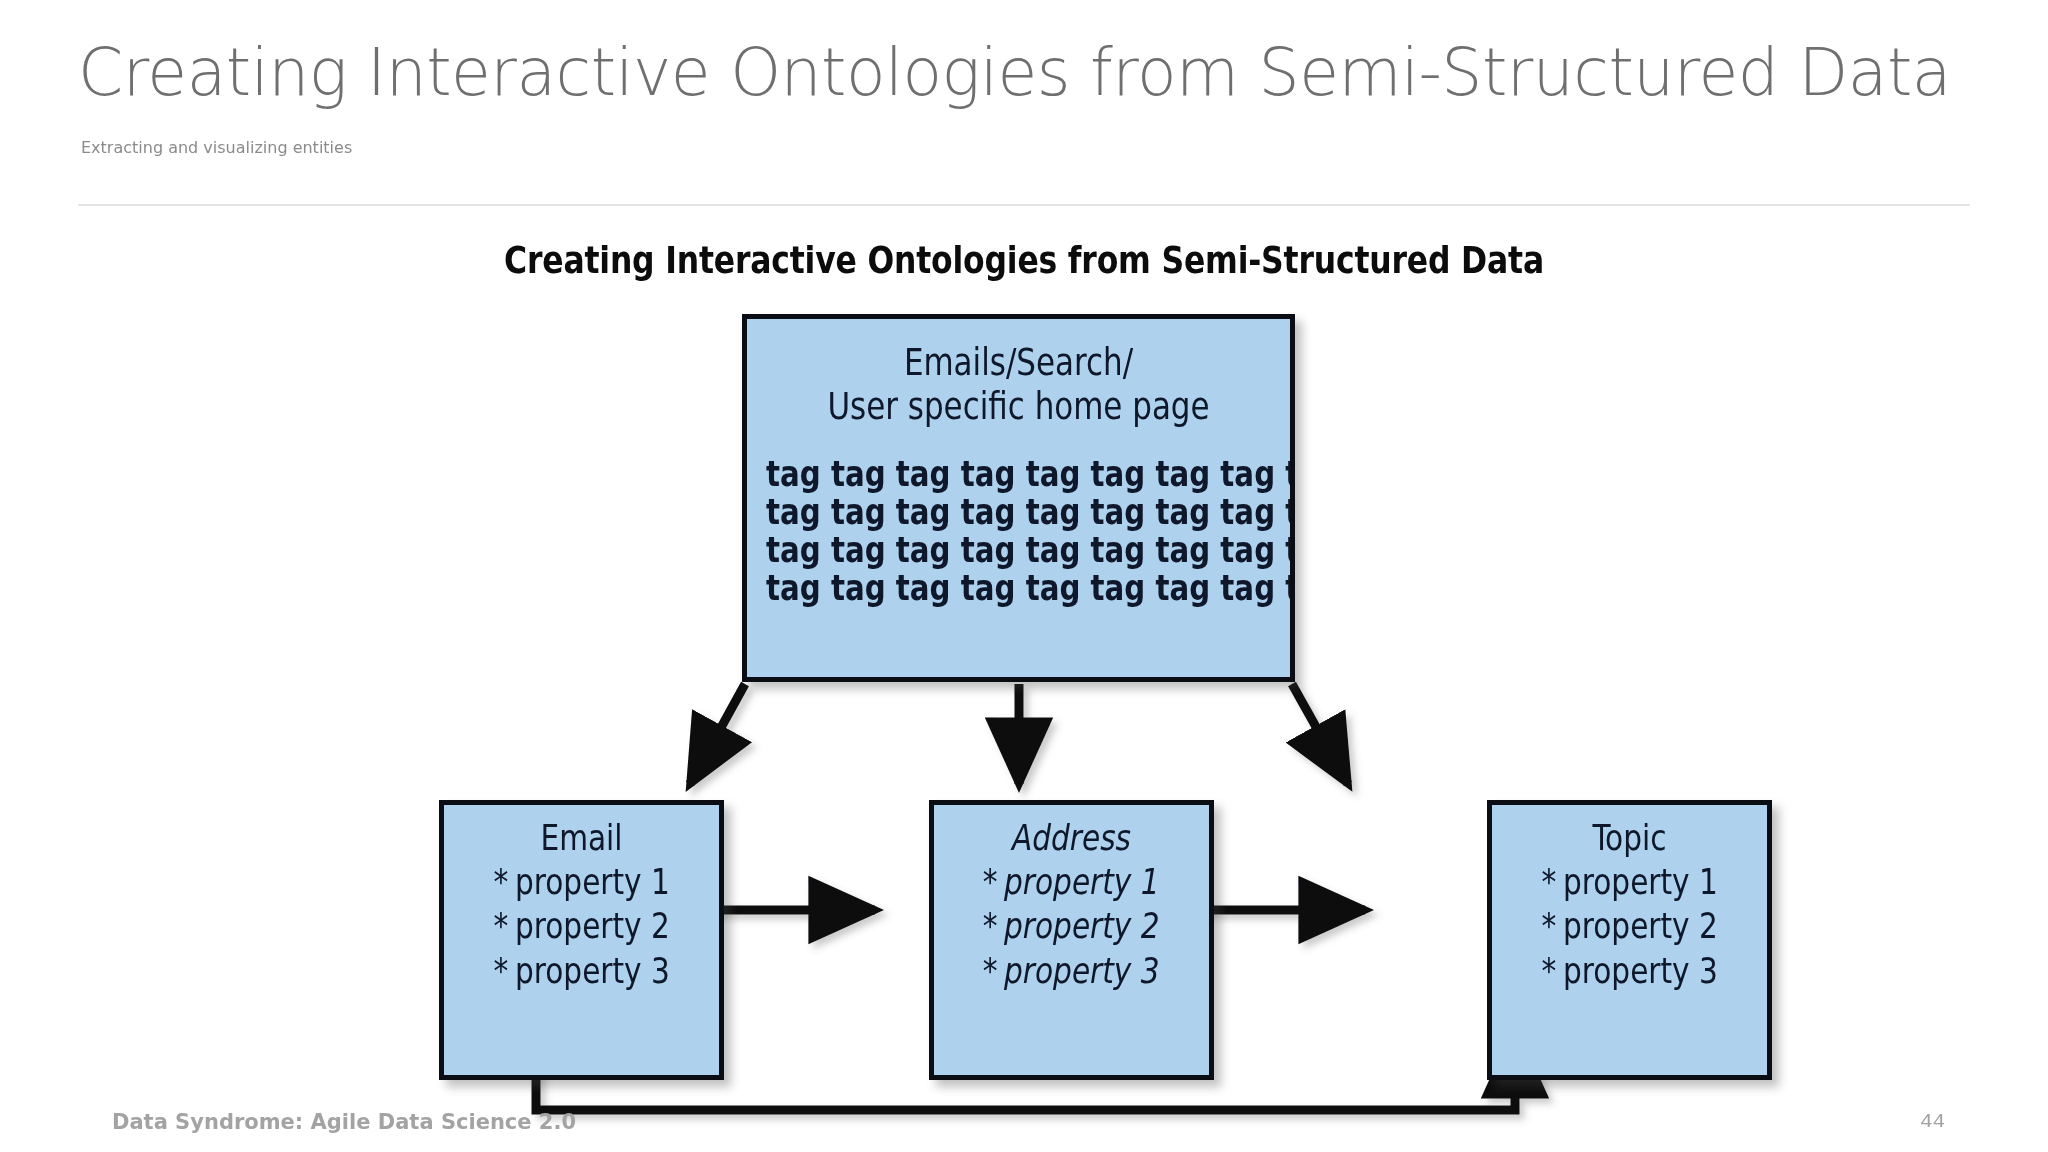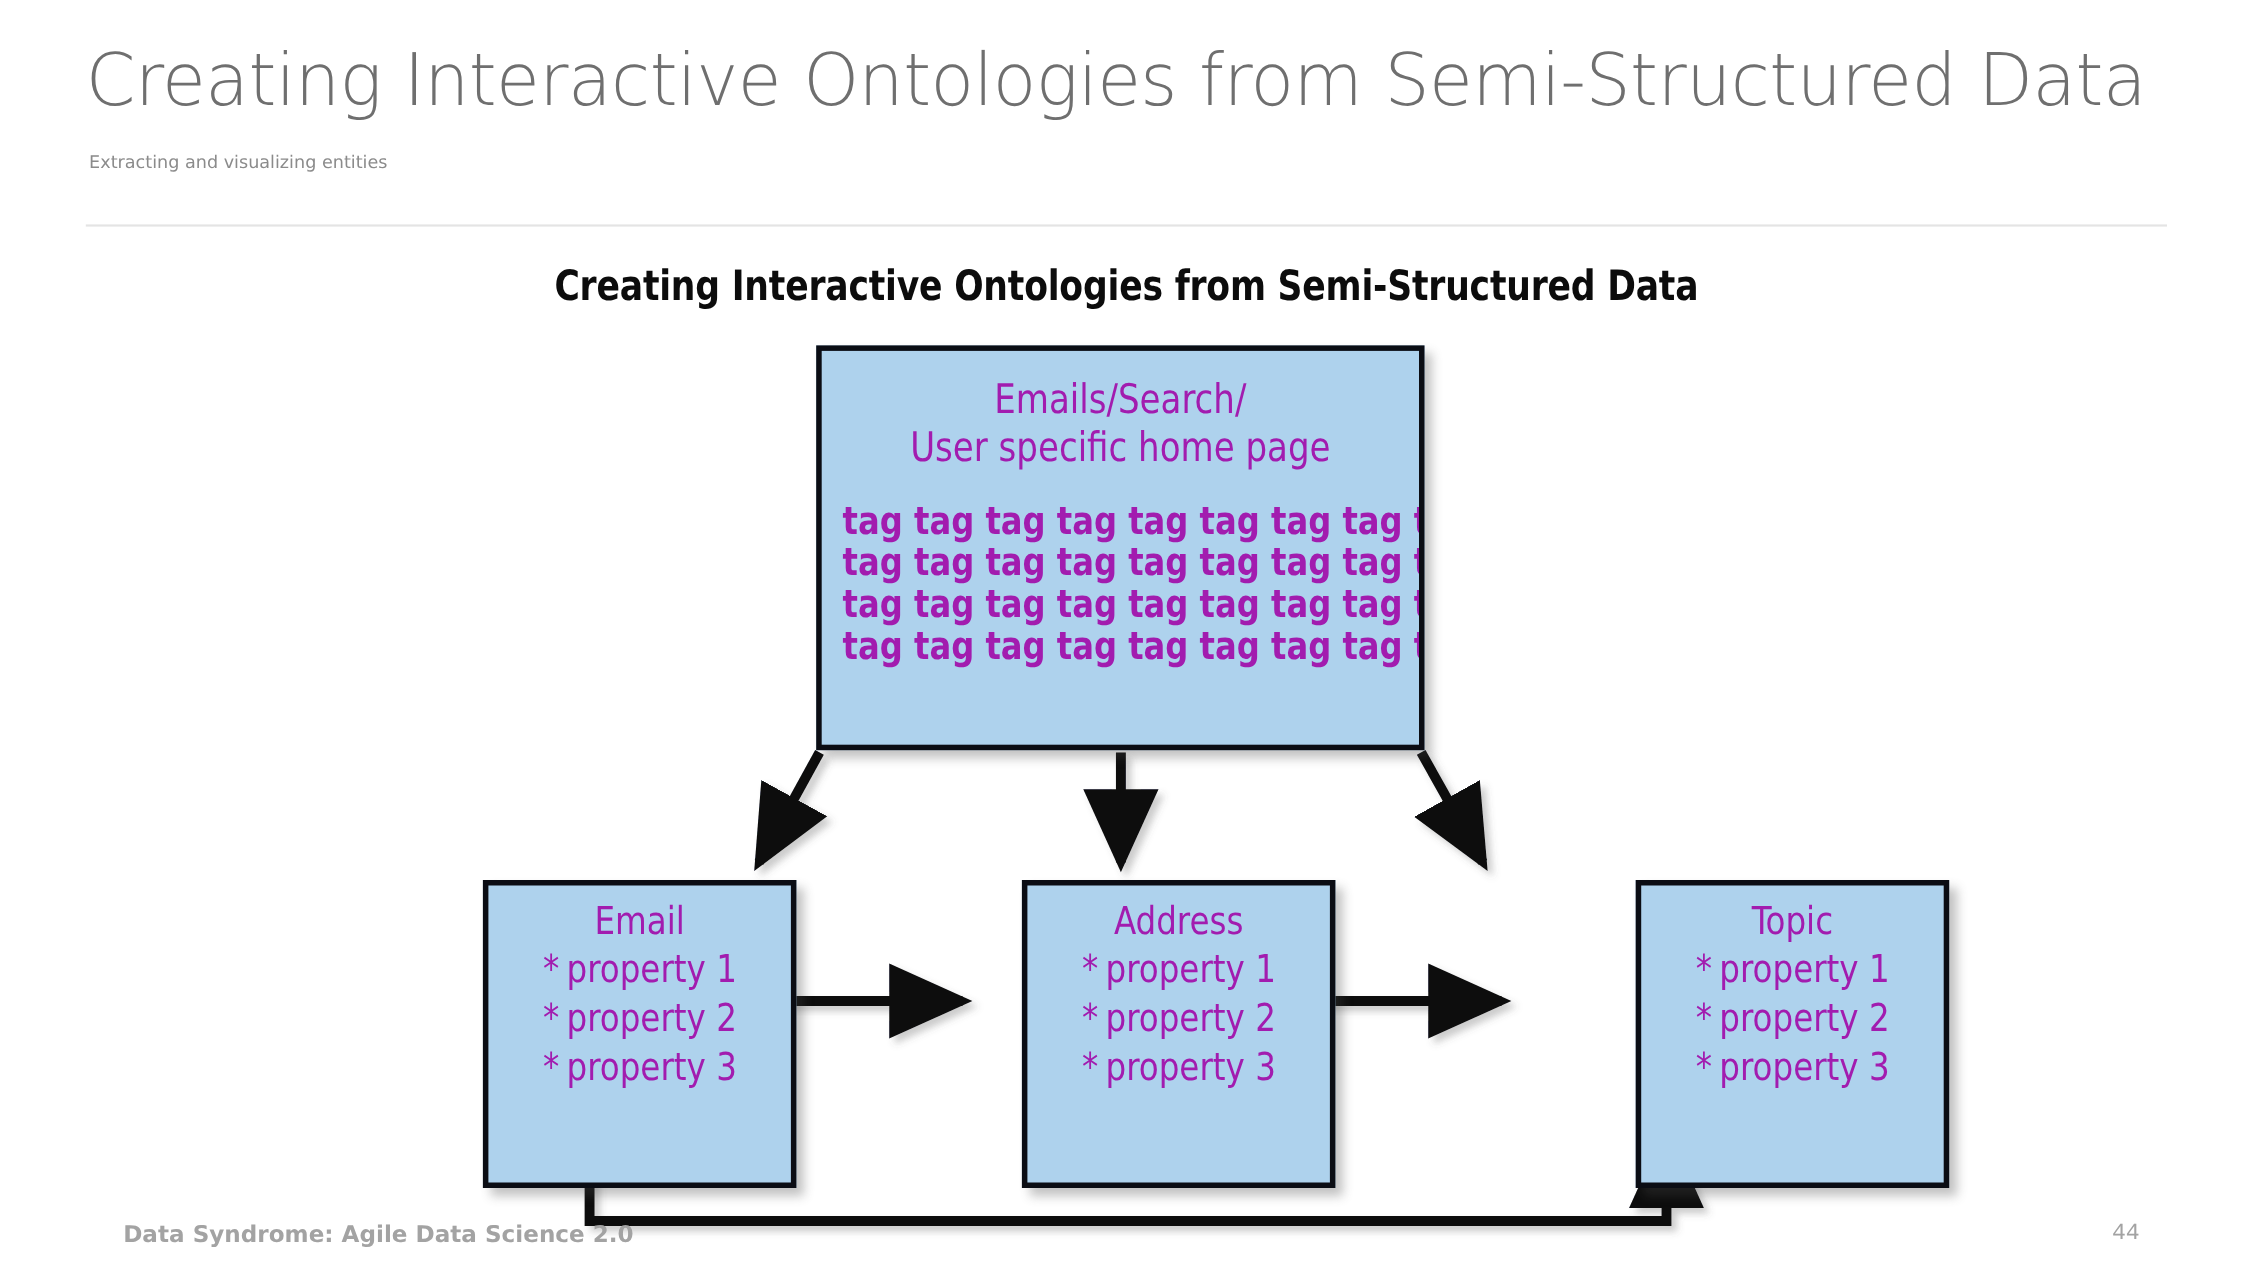--- a/index.html
+++ b/index.html
@@ -97,21 +97,21 @@
   }
 
   .node {
     position: absolute;
     box-sizing: border-box;
     background: #aed2ed;
     border: 5px solid #0b0d14;
     box-shadow: 7px 7px 9px rgba(70,70,70,0.33);
     text-align: center;
     font-family: "DejaVu Sans Condensed", "Liberation Sans Narrow", "Liberation Sans", sans-serif;
-    color: #a21caf;
+    color: #0f172a;
     overflow: hidden;
   }
 
   
   .node-source {
     left: 742px;
     top: 314px;
     width: 553px;
     height: 368px;
     padding-top: 22px;
@@ -133,21 +133,21 @@
 
   
   .node-entity {
     top: 800px;
     width: 285px;
     height: 280px;
     padding-top: 14px;
     margin-left: 47px;
   }
   .node-entity.pos-email   { left: 392px; }
-  .node-entity.pos-address { left: 882px; }
+  .node-entity.pos-address { left: 882px; font-style: italic; }
   .node-entity.pos-topic   { left: 1440px; }
 
   .node-entity .head {
     font-size: 35px;
     font-weight: 400;
     line-height: 1.1;
     transform: scaleX(0.94);
   }
   .node-entity .props {
     display: inline-block;

